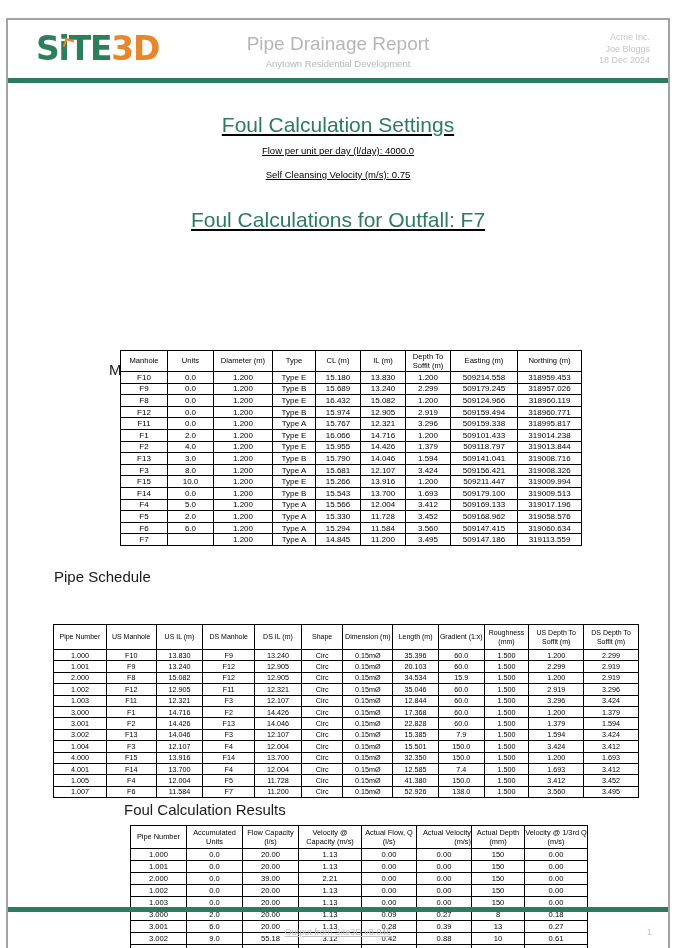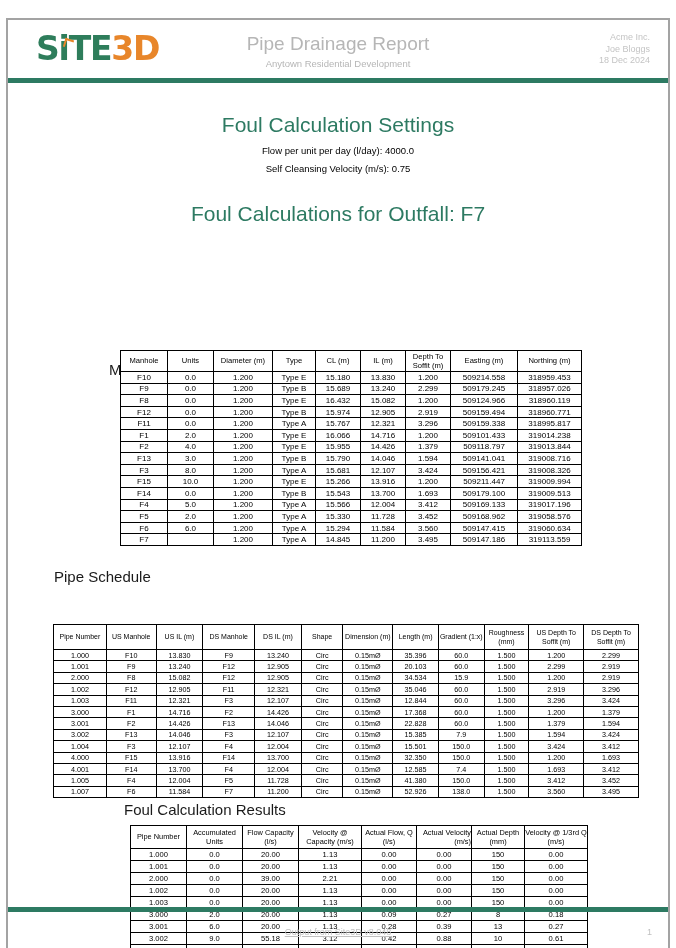--- a/index.html
+++ b/index.html
@@ -87,36 +87,37 @@
   .rule {
     height: 5px;
     background: #2d7a62;
     margin: 0;
   }
 
   
   .content {
     position: relative;
     padding: 0;
+    text-decoration: underline;
   }
 
   .settings-title {
     text-align: center;
     color: #2d7a62;
     font-size: 21px;
     margin: 30px 0 0 0;
     font-weight: normal;
   }
   .settings-line {
     text-align: center;
     font-size: 9.5px;
     margin-top: 8px;
     color: #000;
   }
-  .settings-line.second { margin-top: 7px; }
+  .settings-line.second { margin-top: 13px; }
 
   .outfall-title {
     text-align: center;
     color: #2d7a62;
     font-size: 21px;
     margin: 28px 0 0 0;
     font-weight: normal;
   }
 
   .sec-title {

